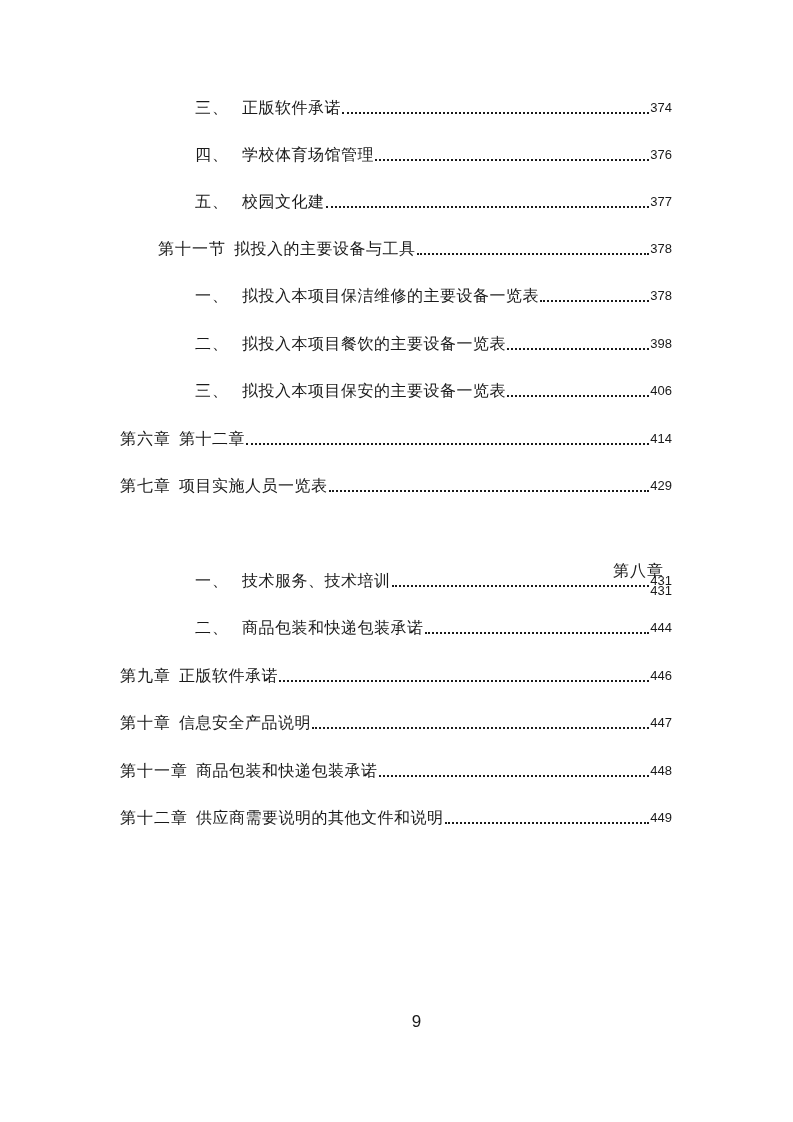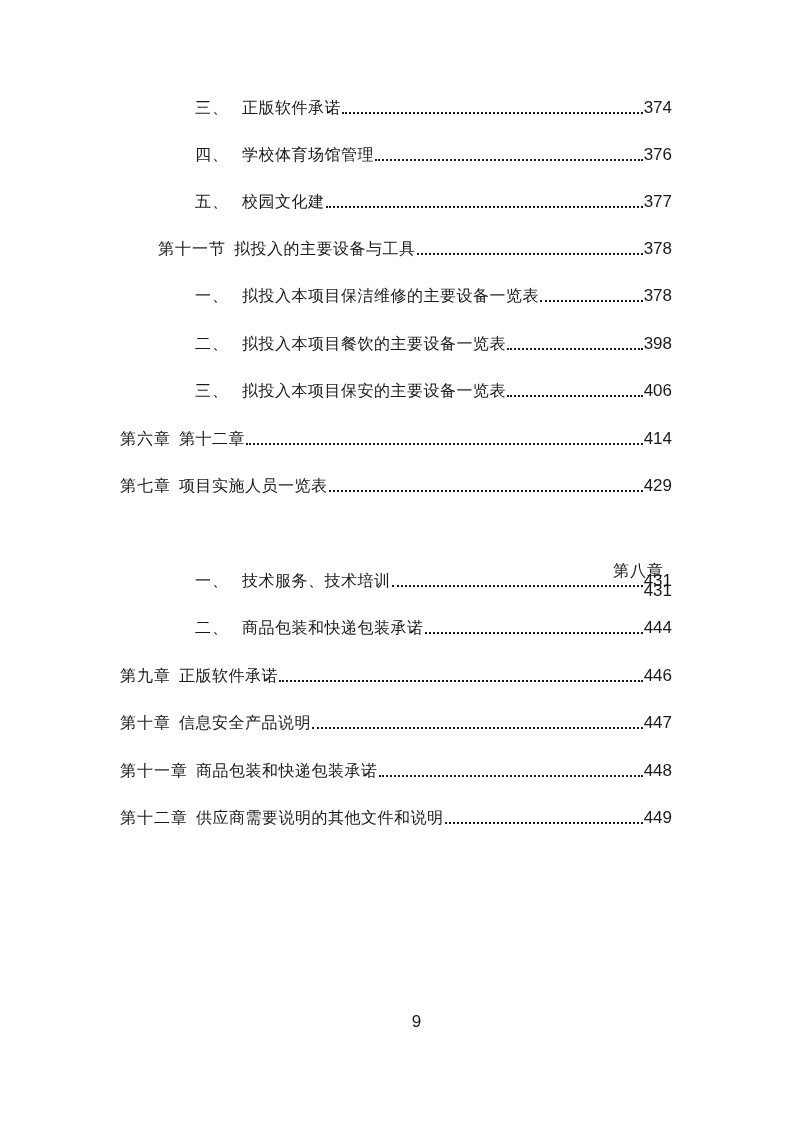--- a/index.html
+++ b/index.html
@@ -60,21 +60,21 @@
       content: "";
       position: absolute;
       left: 0;
       right: 0;
       bottom: 4px;
       border-bottom: 2px dotted #1a1a1a;
     }
     .page {
       flex: 0 0 auto;
       font-family: "Liberation Sans", sans-serif;
-      font-size: 17px;
+      font-size: 13px;
       text-align: center;
     }
     .page-number {
       position: absolute;
       left: 0;
       width: 833px;
       top: 1012px;
       text-align: center;
       font-family: "Liberation Sans", sans-serif;
       font-size: 17px;

